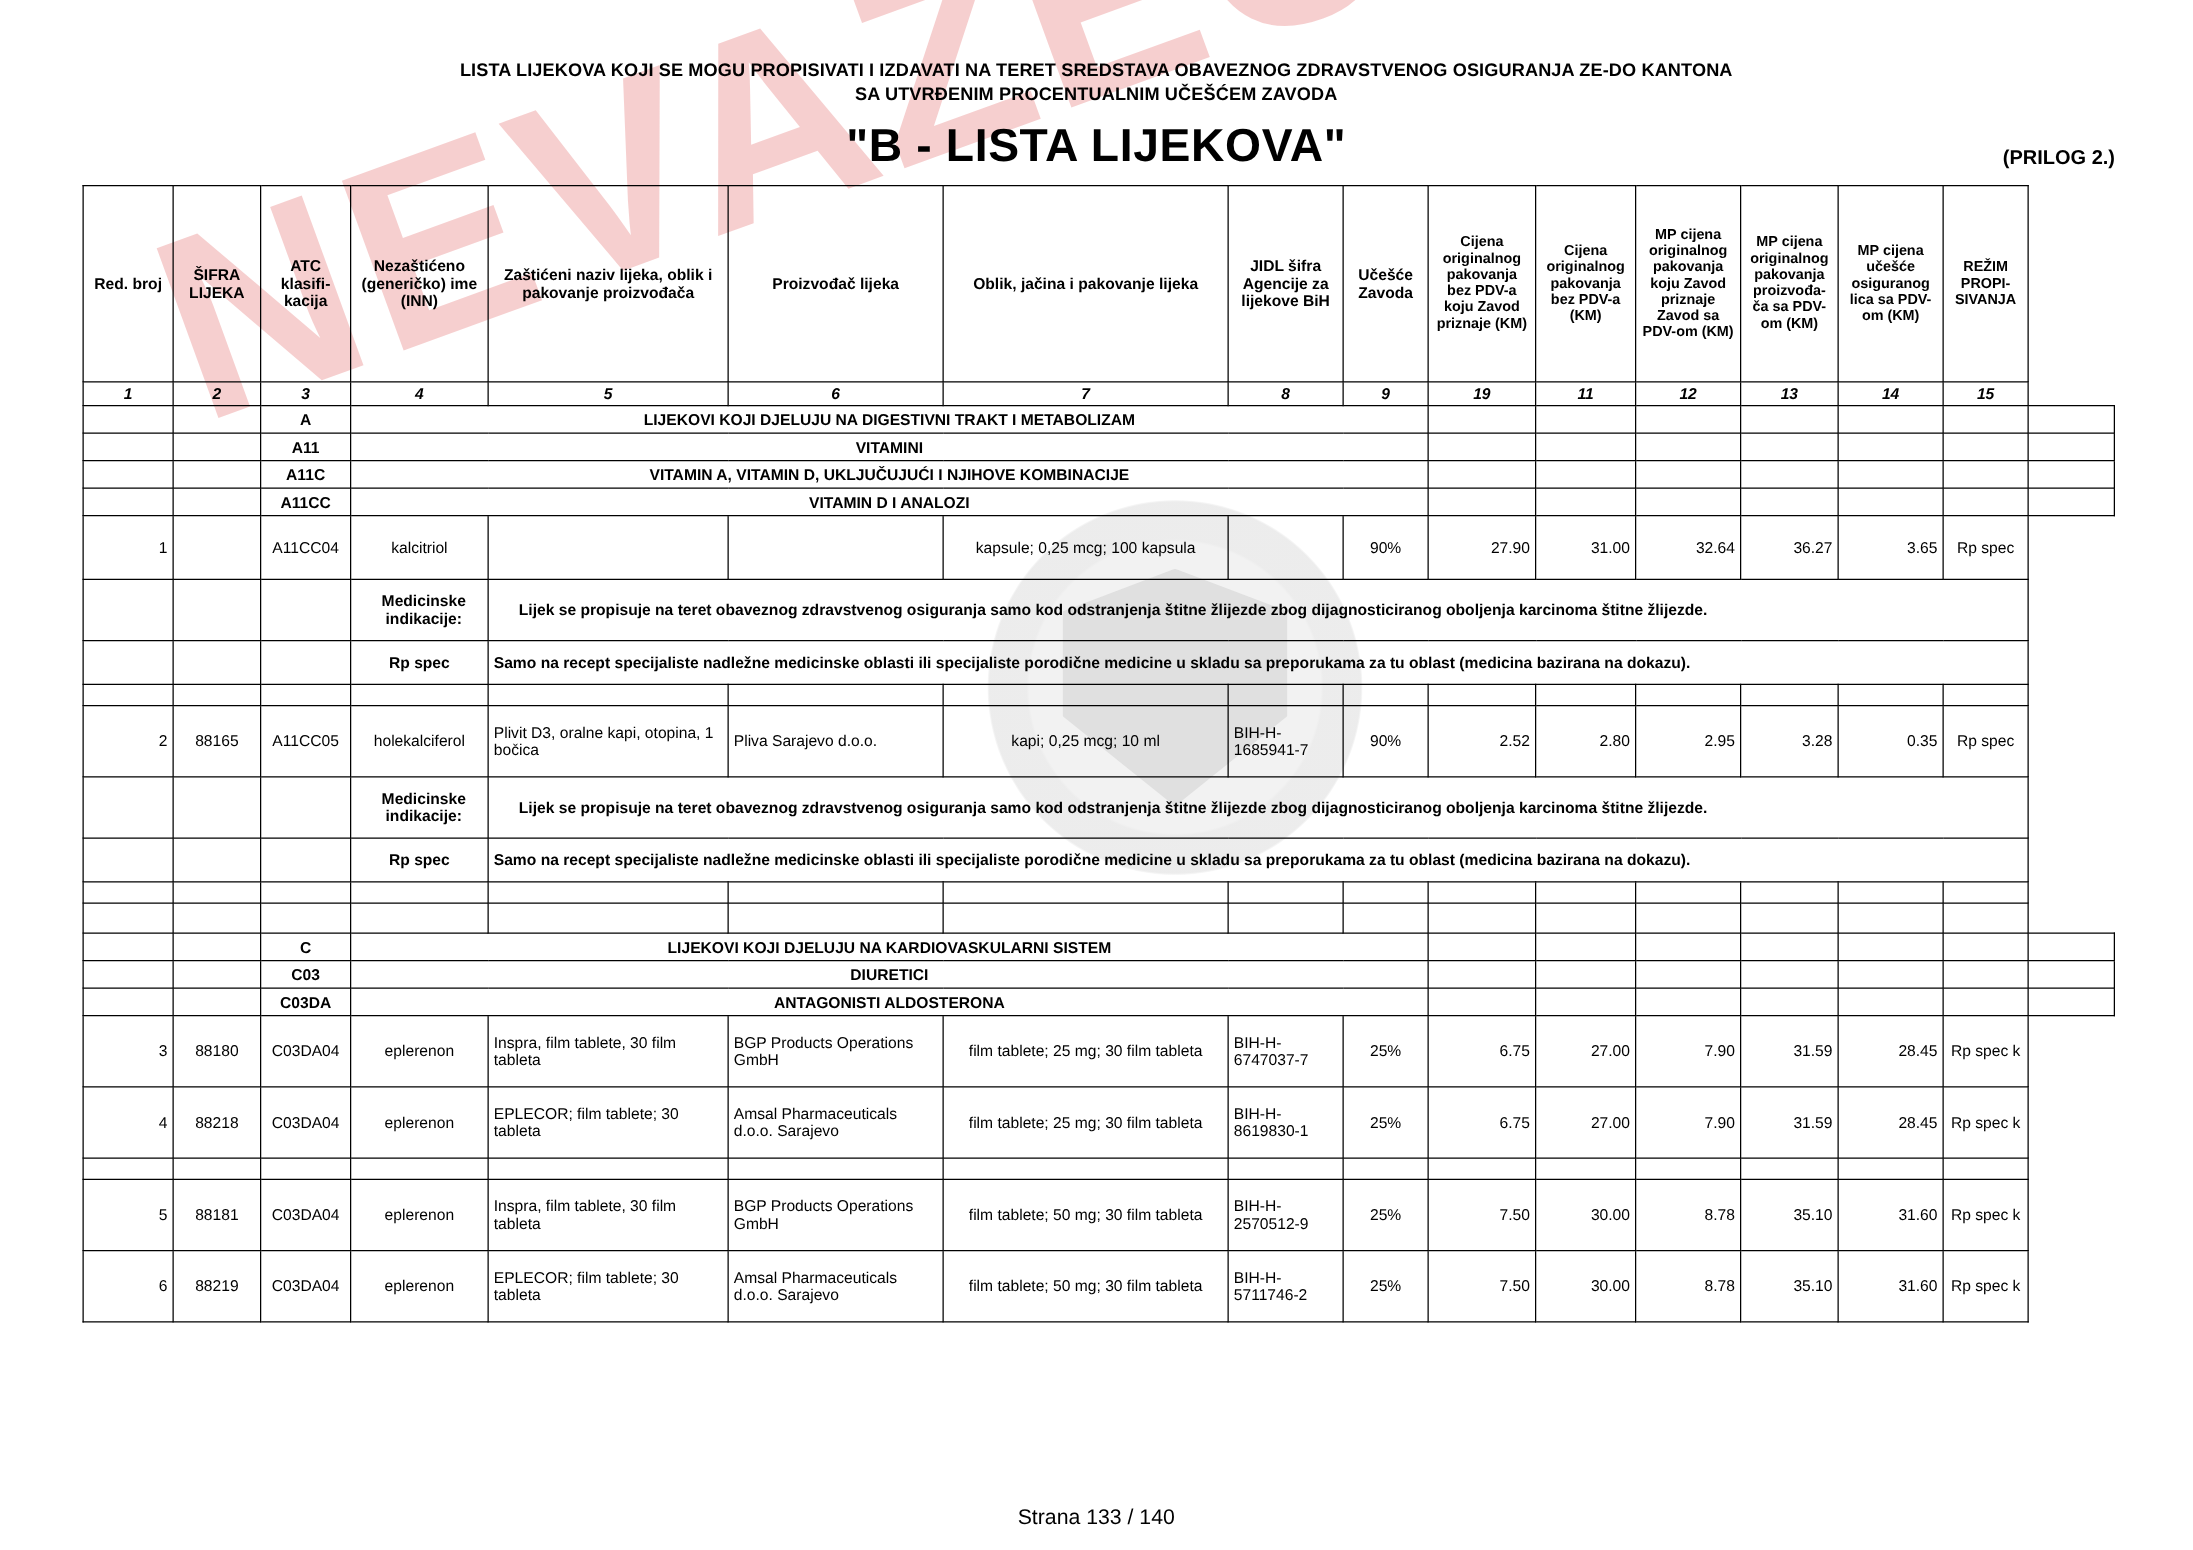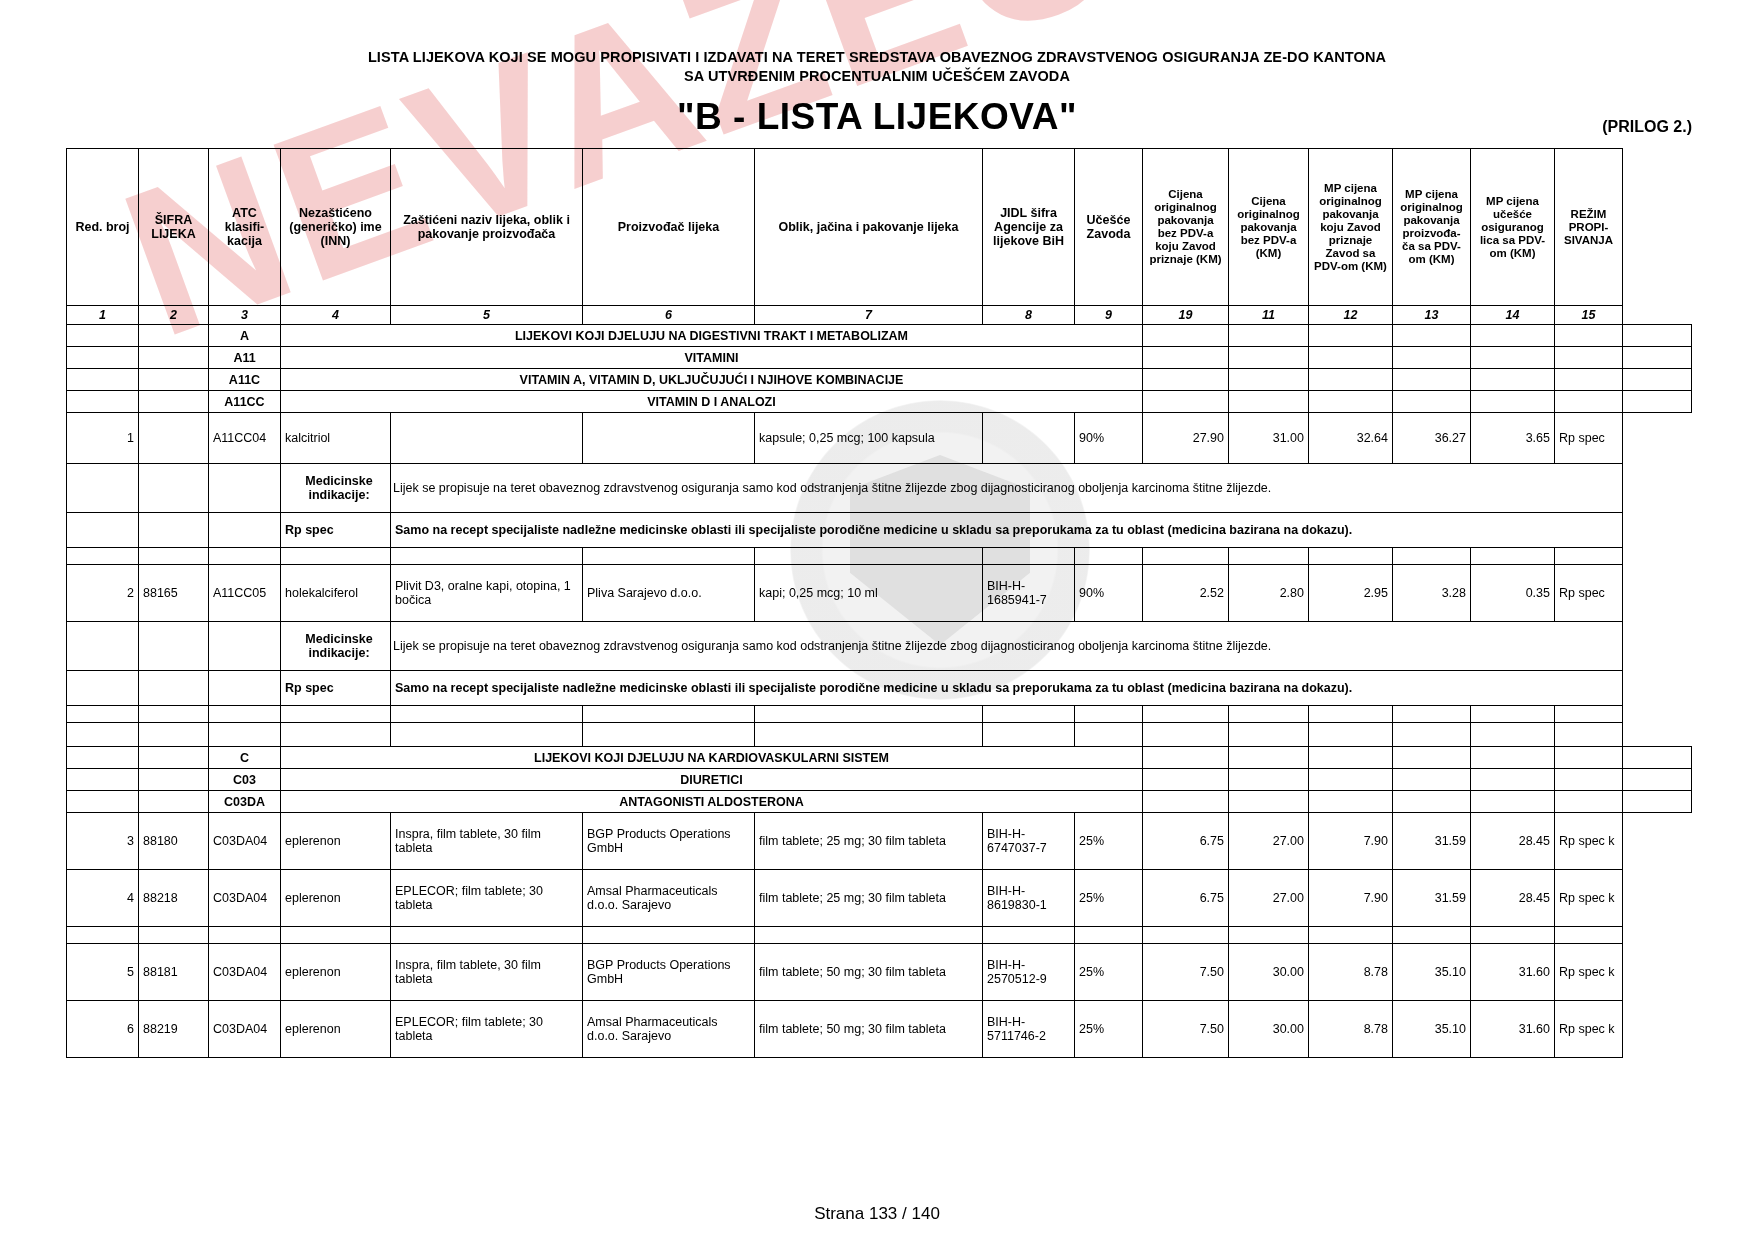--- a/index.html
+++ b/index.html
@@ -125,34 +125,34 @@
     line-height: 13px;
   }
   tr.numrow td {
     text-align: center;
     font-style: italic;
     font-weight: bold;
     font-size: 12.5px;
     height: 18px;
     padding: 0;
   }
-  td.c { text-align: left; }
+  td.c { text-align: center; }
   td.r { text-align: right; }
   td.l { text-align: left; }
   td.b { font-weight: bold; }
   tr.grp td { height: 19px; padding: 1px 4px; }
   tr.grp td.code { text-align: center; font-weight: bold; }
   tr.grp td.name { text-align: center; font-weight: bold; }
   tr.blank td { height: 12px; }
   tr.blank2 td { height: 19px; }
   tr.drug td { height: 46px; }
   tr.drug2 td { height: 52px; }
   tr.note td { height: 44px; padding-left: 11px; }
   tr.note td.lbl { text-align: center; font-weight: bold; }
-  tr.note td.txt { text-align: left; font-weight: normal; padding-left: 2px; font-size: 12.5px; }
+  tr.note td.txt { text-align: left; font-weight: bold; padding-left: 24px; font-size: 12.5px; }
   tr.rp td { height: 30px; }
   .nowrapcell { white-space: nowrap; }
 
   .footer {
     position: absolute;
     left: 0;
     right: 0;
     bottom: 16px;
     text-align: center;
     font-size: 17px;

